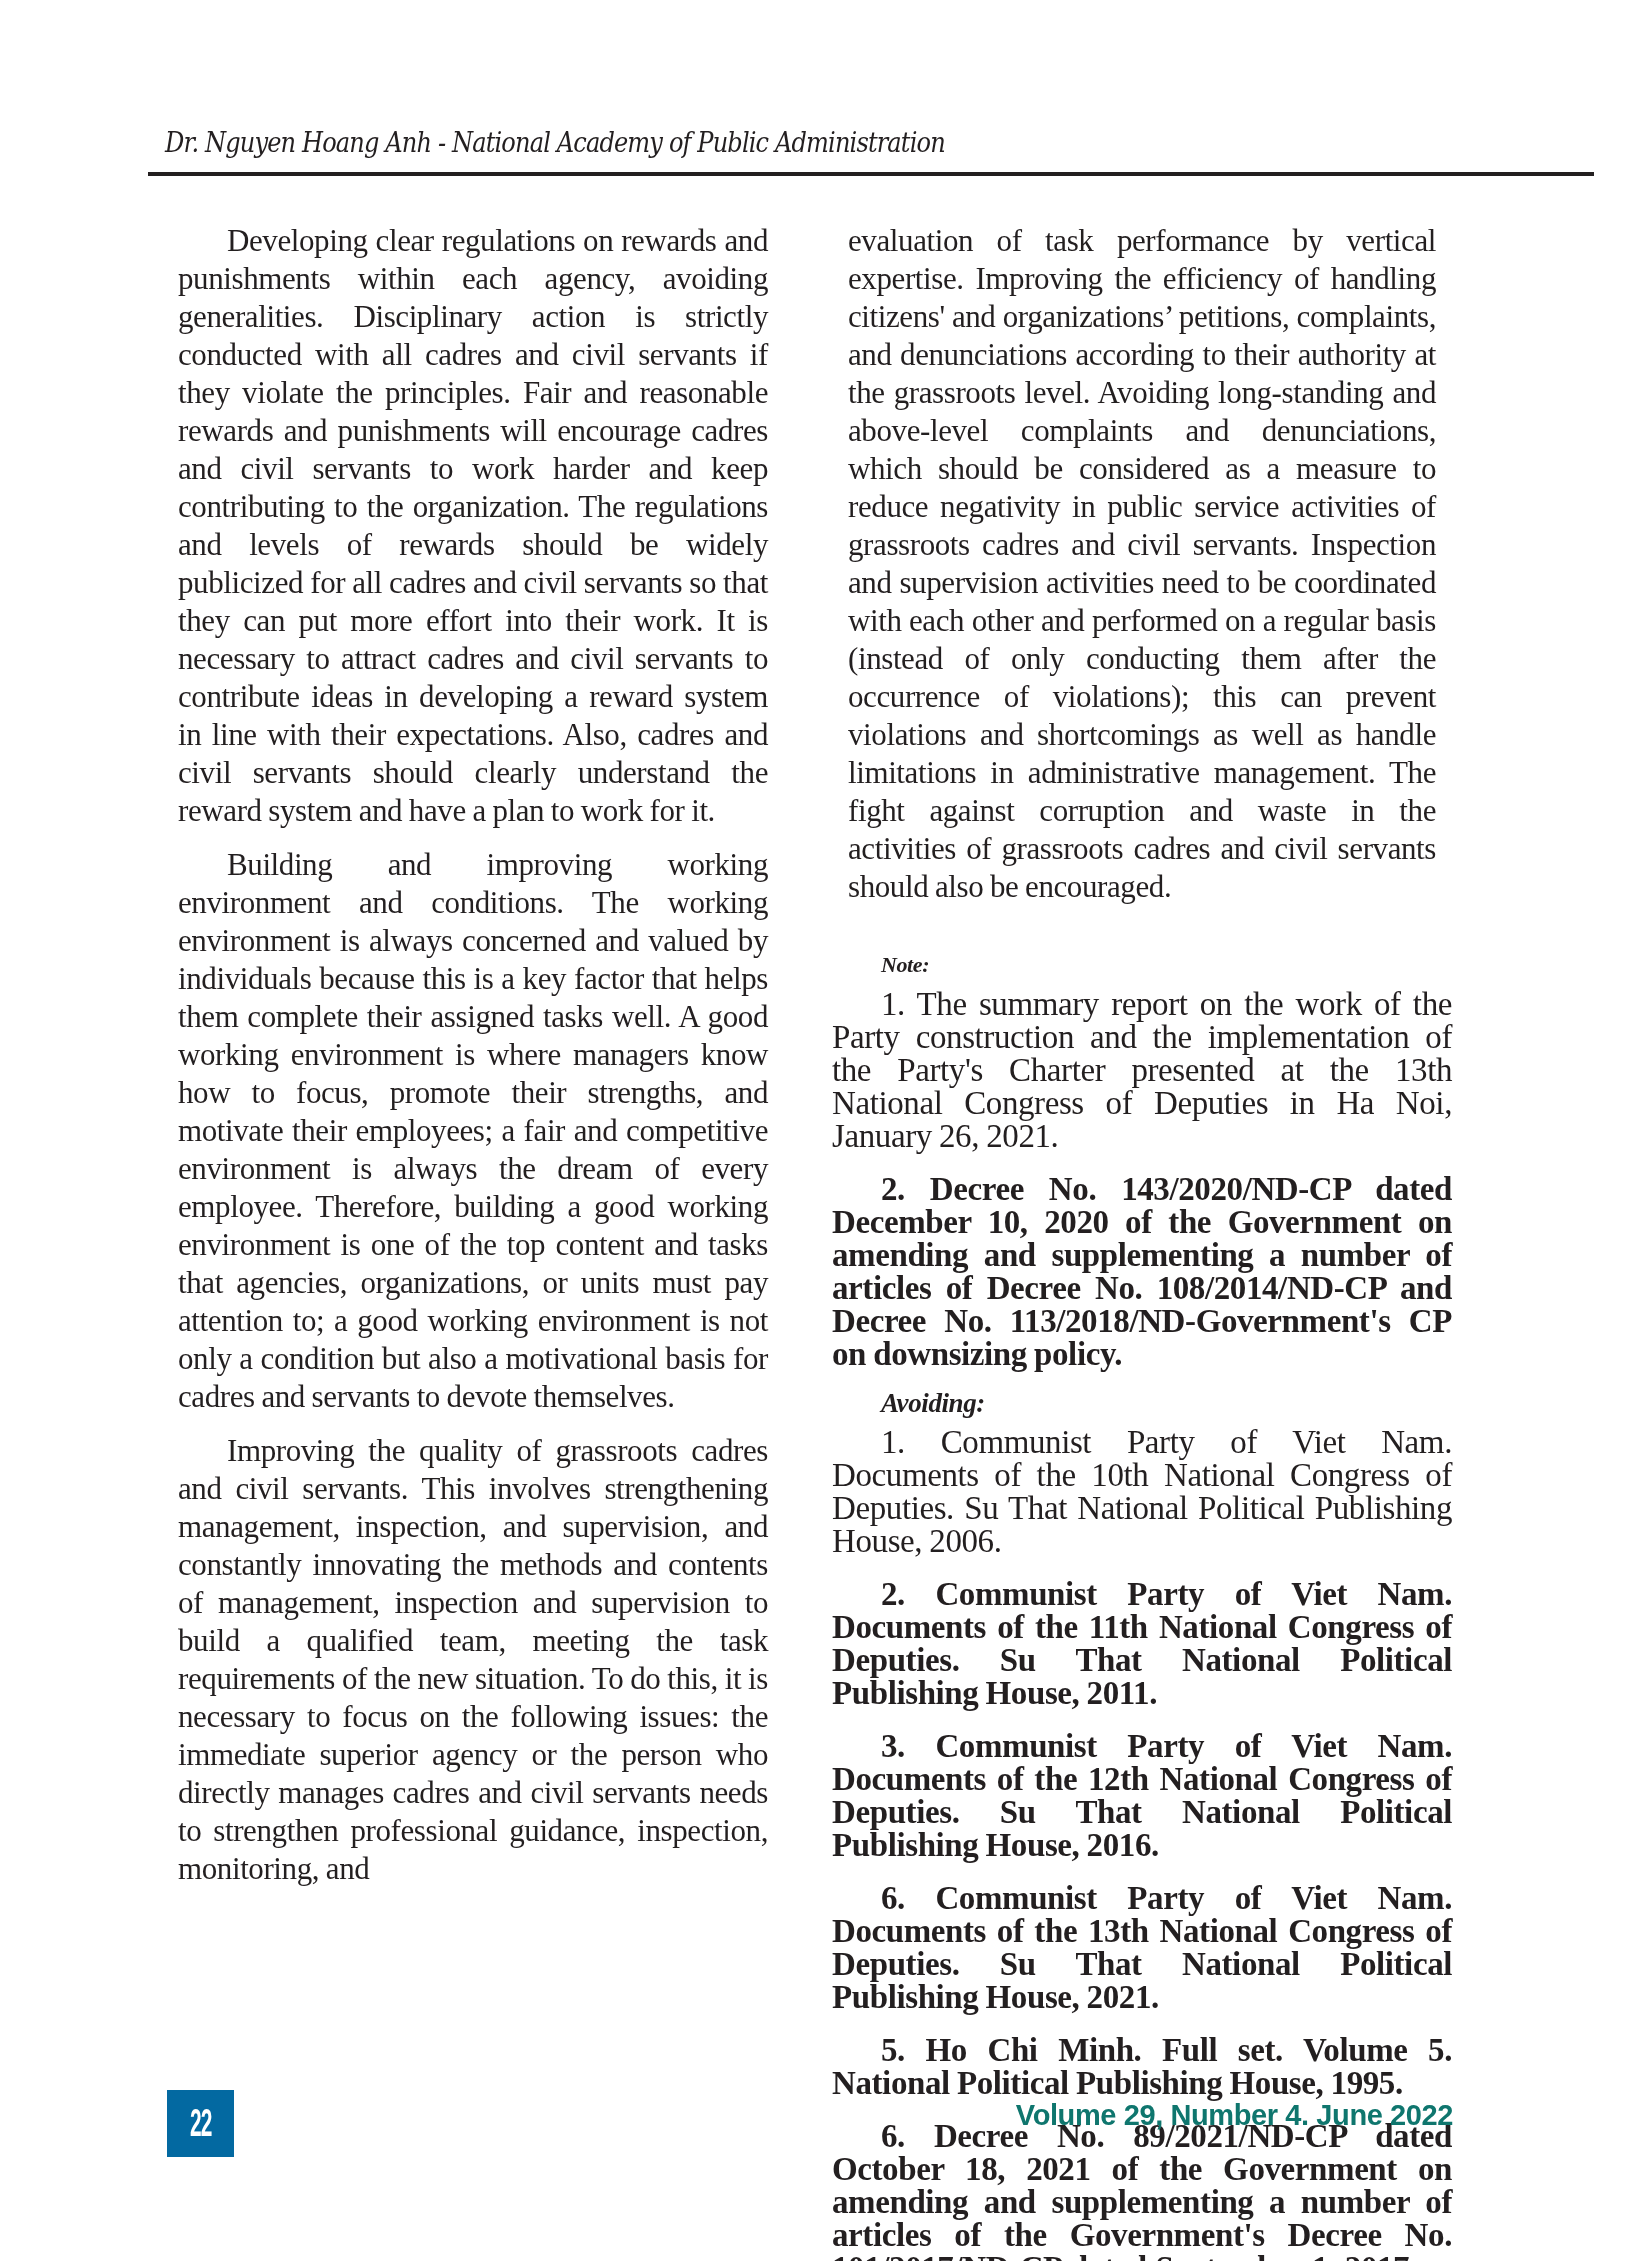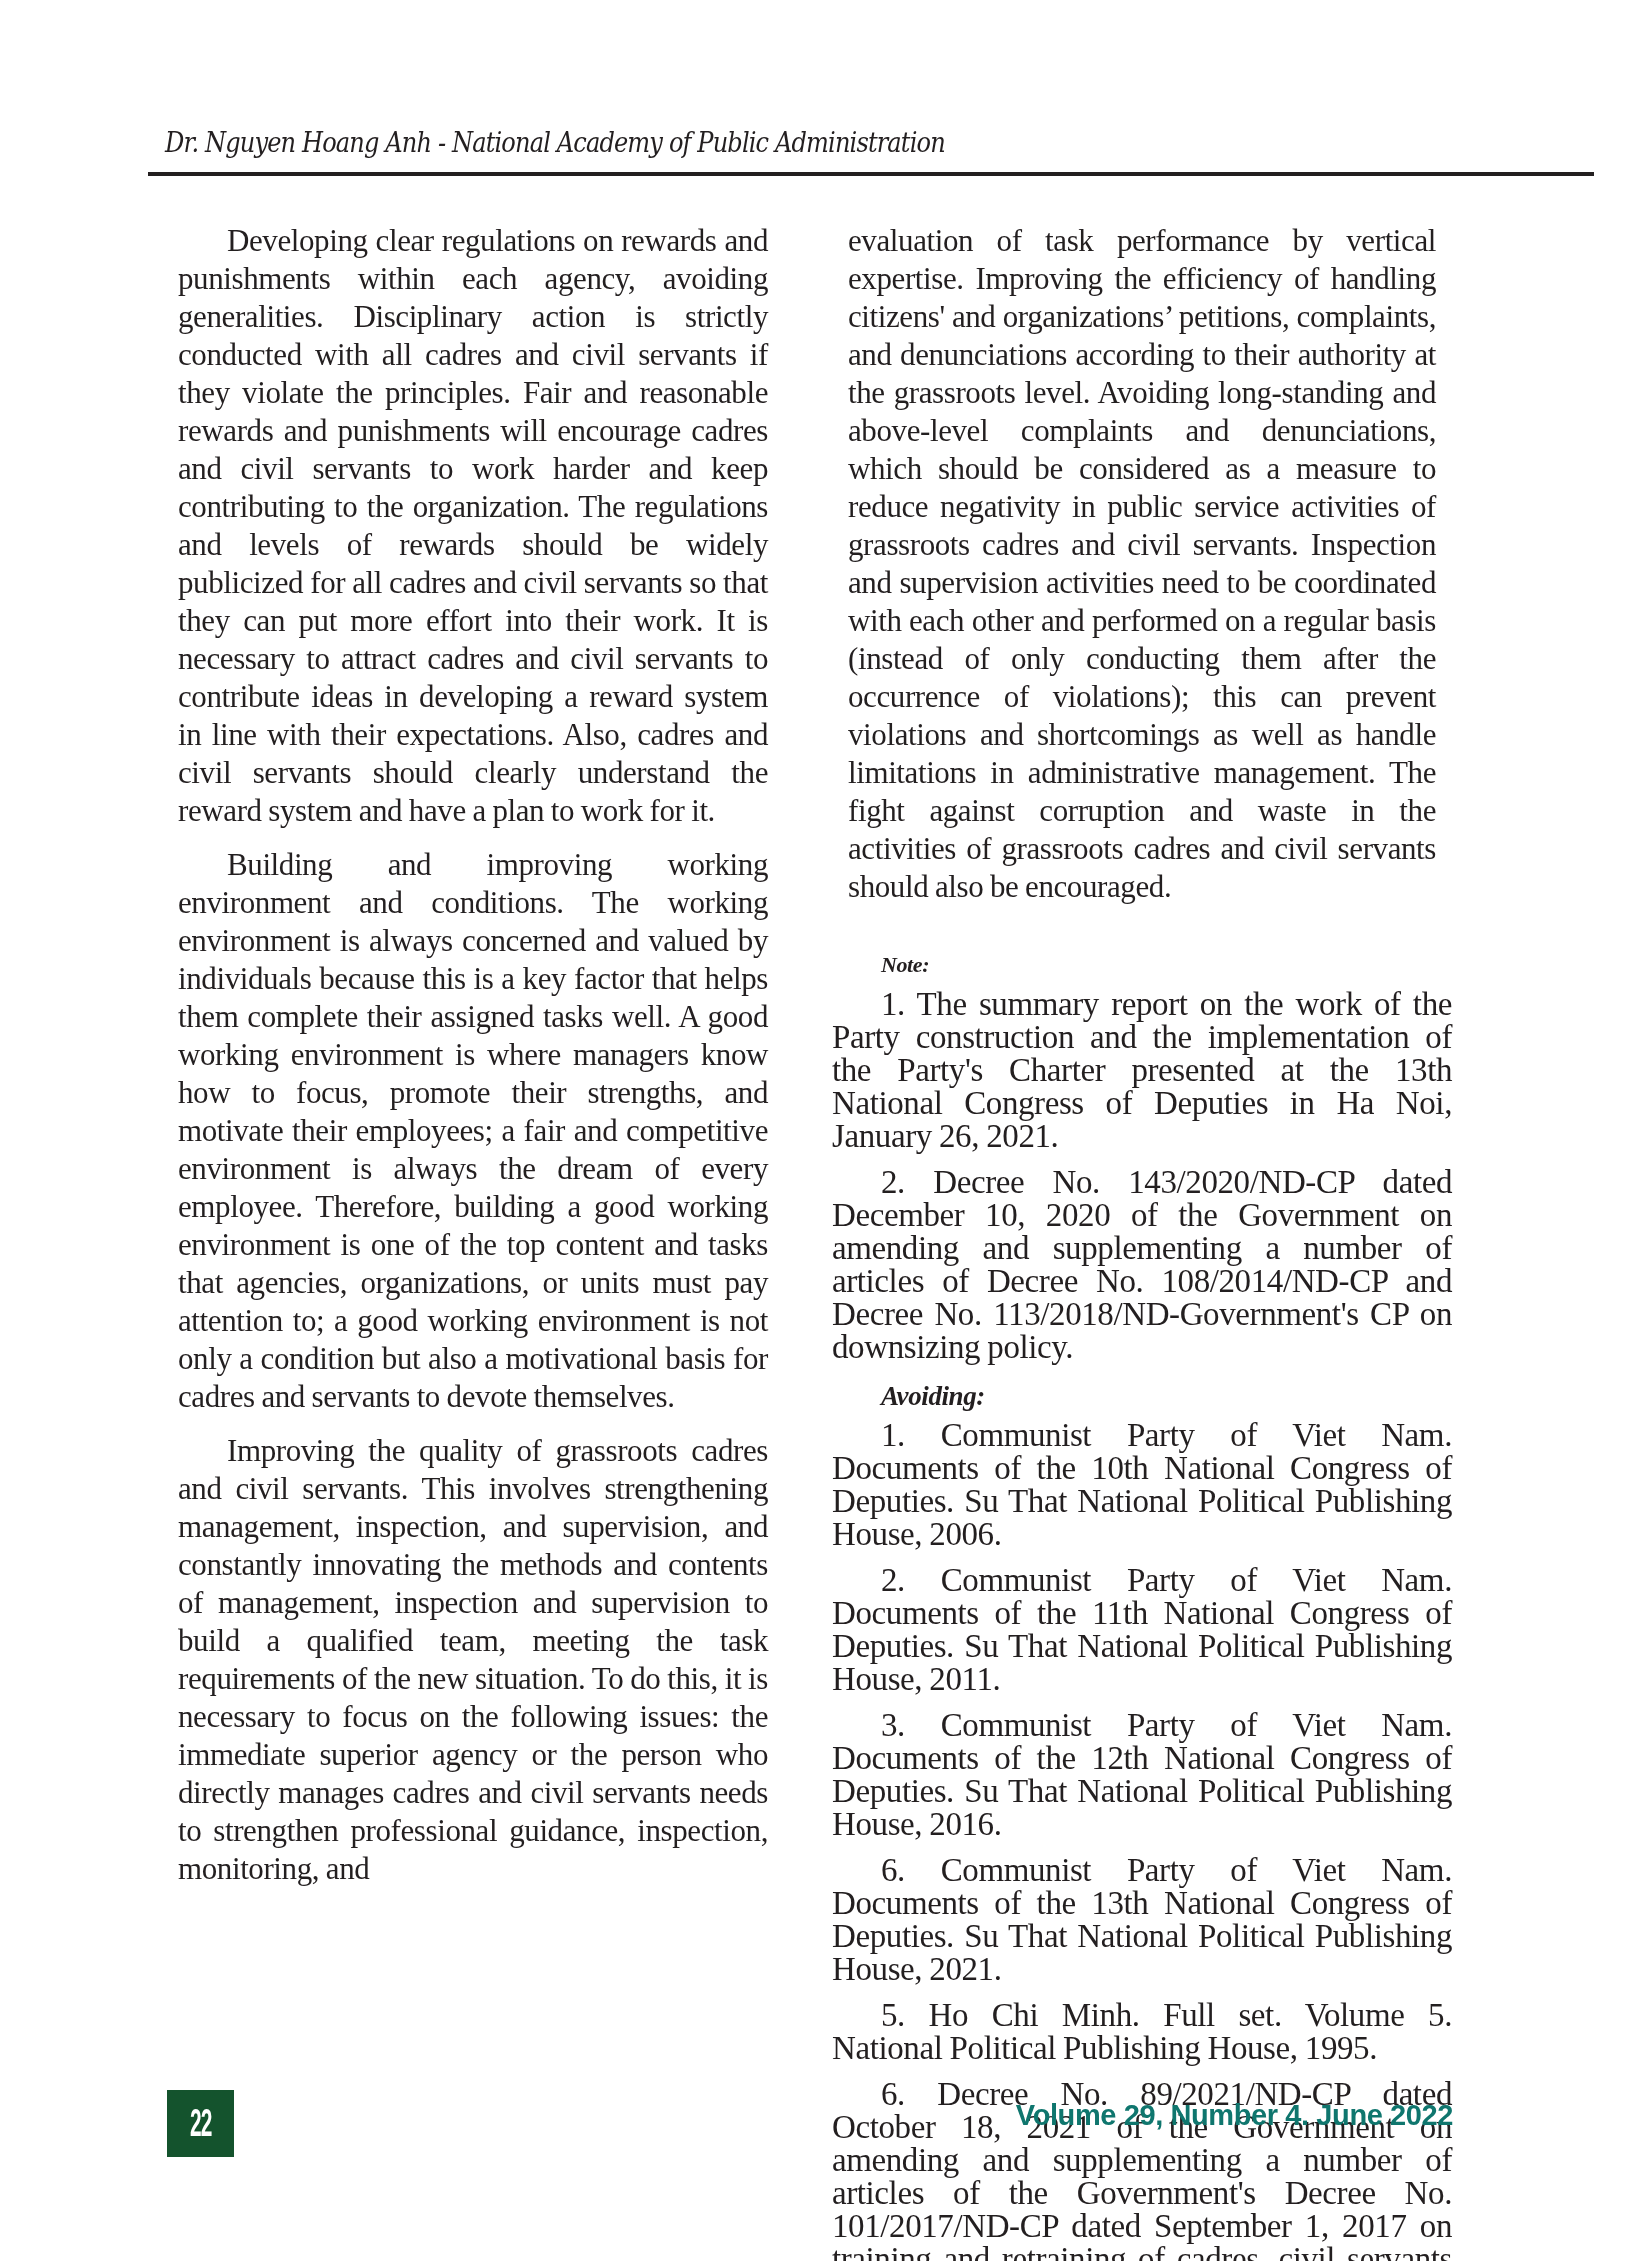--- a/index.html
+++ b/index.html
@@ -19,23 +19,23 @@
   .col-left { left: 162px; width: 622px; }
   .col-right { left: 832px; width: 620px; }
   .body p { margin: 16px; font-size: 31px; line-height: 38px; letter-spacing: -0.4px; word-spacing: -0.7px; }
   .body p + p { margin-top: 5.7px; }
   .body p.indent { text-indent: 49px; }
   .body .cont { text-indent: 0; }
   em { font-style: italic; }
   .note-head { margin: 42px 0 5.7px 49px; font-size: 22px; font-style: italic; font-weight: bold; line-height: 34px; letter-spacing: -0.4px; }
   .ref-head { margin: 15.5px 0 5.7px 49px; font-size: 27px; font-style: italic; font-weight: bold; line-height: 34px; letter-spacing: -0.4px; }
   .refs p { margin: 0; font-size: 33px; line-height: 33px; text-indent: 49px; letter-spacing: -0.4px; word-spacing: -0.7px; }
-  .refs p + p { margin-top: 13px; }
+  .refs p + p { margin-top: 20px; font-weight: bold; }
   .page-badge {
-    position: absolute; left: 167px; top: 2090px; width: 67px; height: 67px; background: #14532d;
+    position: absolute; left: 167px; top: 2090px; width: 67px; height: 67px; background: #0369a1;
     display: flex; align-items: center; justify-content: center;
   }
   .page-badge span {
     font-family: "Liberation Sans", "DejaVu Sans", sans-serif; font-weight: bold; font-size: 38px; color: #ffffff;
     transform: scaleX(0.55); letter-spacing: -1.4px;
   }
   .issue {
     position: absolute; right: 182px; top: 2099px;
     font-family: "Liberation Sans", "DejaVu Sans", sans-serif; font-weight: bold; font-size: 29px; color: #0f766e;
     letter-spacing: -0.4px; white-space: nowrap;

